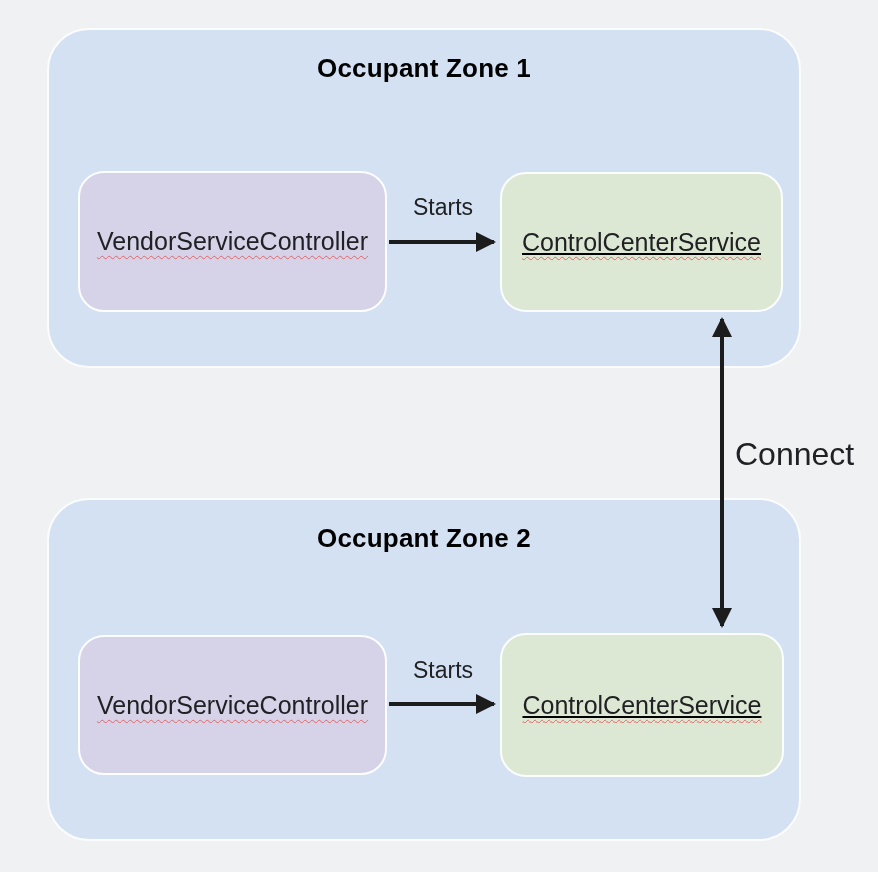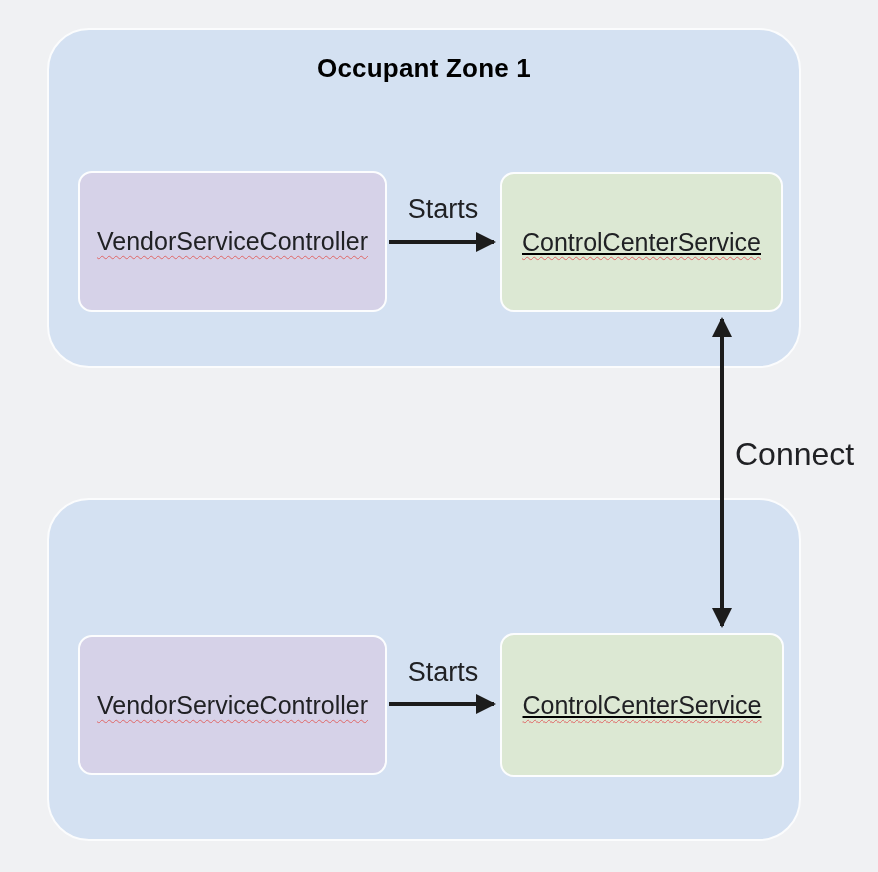--- a/index.html
+++ b/index.html
@@ -40,21 +40,21 @@
     color: var(--title, #000000);
   }
   .zone-title.t1 { top: 53px; }
   .zone-title.t2 { top: 523px; }
   .node {
     position: absolute;
     display: flex;
     align-items: center;
     justify-content: center;
     border: 2px solid var(--box-border, #fcfdfe);
-    border-radius: 14px;
+    border-radius: 26px;
     box-sizing: border-box;
     text-align: right;
   }
   .node.vendor  { background: var(--vendor-fill, #d6d2e8); }
   .node.control { background: var(--control-fill, #dce8d3); text-decoration: underline; }
   .node.v1 { left: 78px;  top: 171px; width: 309px; height: 141px; }
   .node.c1 { left: 500px; top: 172px; width: 283px; height: 140px; }
   .node.v2 { left: 78px;  top: 635px; width: 309px; height: 140px; }
   .node.c2 { left: 500px; top: 633px; width: 284px; height: 144px; }
   .node-label {
@@ -63,21 +63,21 @@
     white-space: nowrap;
     text-decoration-line: underline;
     text-decoration-style: wavy;
     text-decoration-color: var(--squiggle, #e06666);
     text-decoration-thickness: 1px;
     text-underline-offset: 5px;
     text-decoration-skip-ink: none;
   }
   .edge-label {
     position: absolute;
-    font-size: 27px;
+    font-size: 23px;
     color: var(--text, #202124);
     white-space: nowrap;
   }
   .edge-label.starts { left: 389px; width: 108px; text-align: center; }
   .edge-label.s1 { top: 194px; }
   .edge-label.s2 { top: 657px; }
   .edge-label.connect { left: 735px; top: 436px; font-size: 32px; }
   svg.arrows {
     position: absolute;
     left: 0; top: 0;
@@ -94,20 +94,21 @@
 </style>
 </head>
 <body>
 
 <div class="canvas">
 
   <section class="zone z1"></section>
   <section class="zone z2"></section>
 
   <h2 class="zone-title t1">Occupant Zone 1</h2>
+  <h2 class="zone-title t2">Occupant Zone 2</h2>
 
   <svg class="arrows" viewBox="0 0 878 872" xmlns="http://www.w3.org/2000/svg">
     <defs>
       <marker id="ah" viewBox="0 0 10 10" refX="9" refY="5" markerWidth="6" markerHeight="5" orient="auto-start-reverse">
         <path class="arrow-head" d="M 0 0 L 10 5 L 0 10 z"></path>
       </marker>
     </defs>
     <line class="arrow-line" x1="389" y1="242" x2="494" y2="242" marker-end="url(#ah)"></line>
     <line class="arrow-line" x1="389" y1="704" x2="494" y2="704" marker-end="url(#ah)"></line>
     <line class="arrow-line" x1="722" y1="319" x2="722" y2="626" marker-start="url(#ah)" marker-end="url(#ah)"></line>

